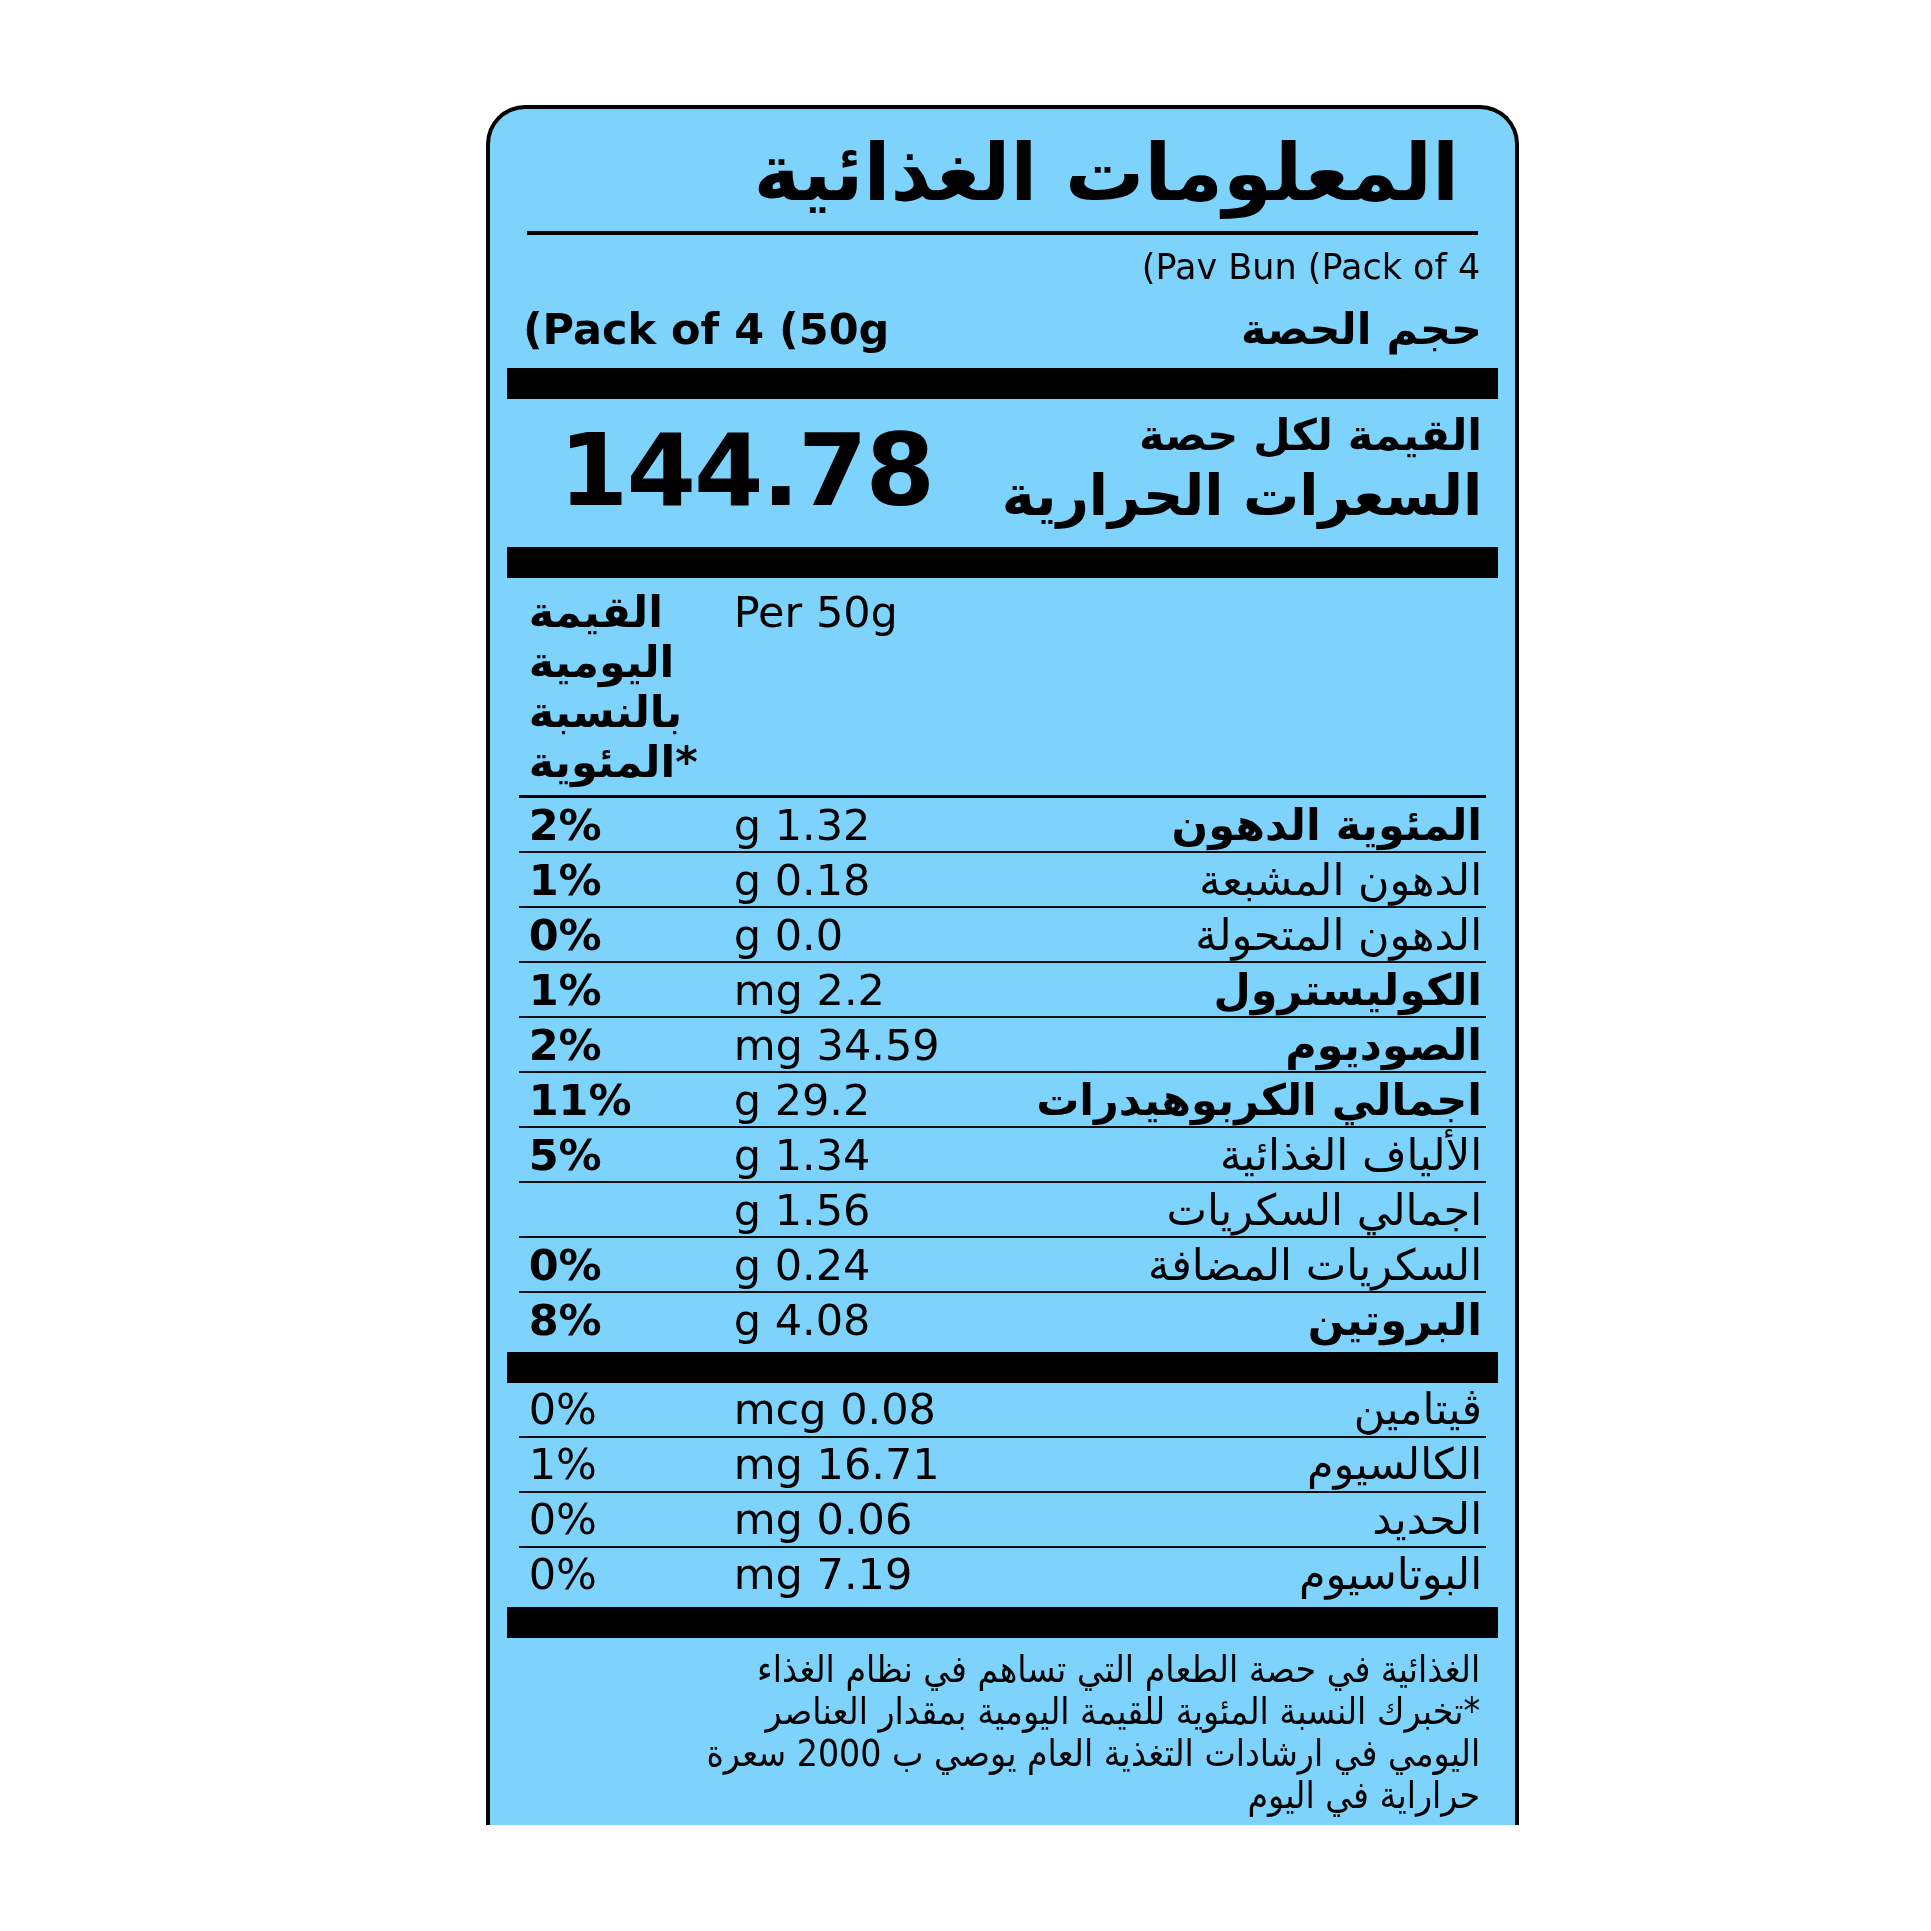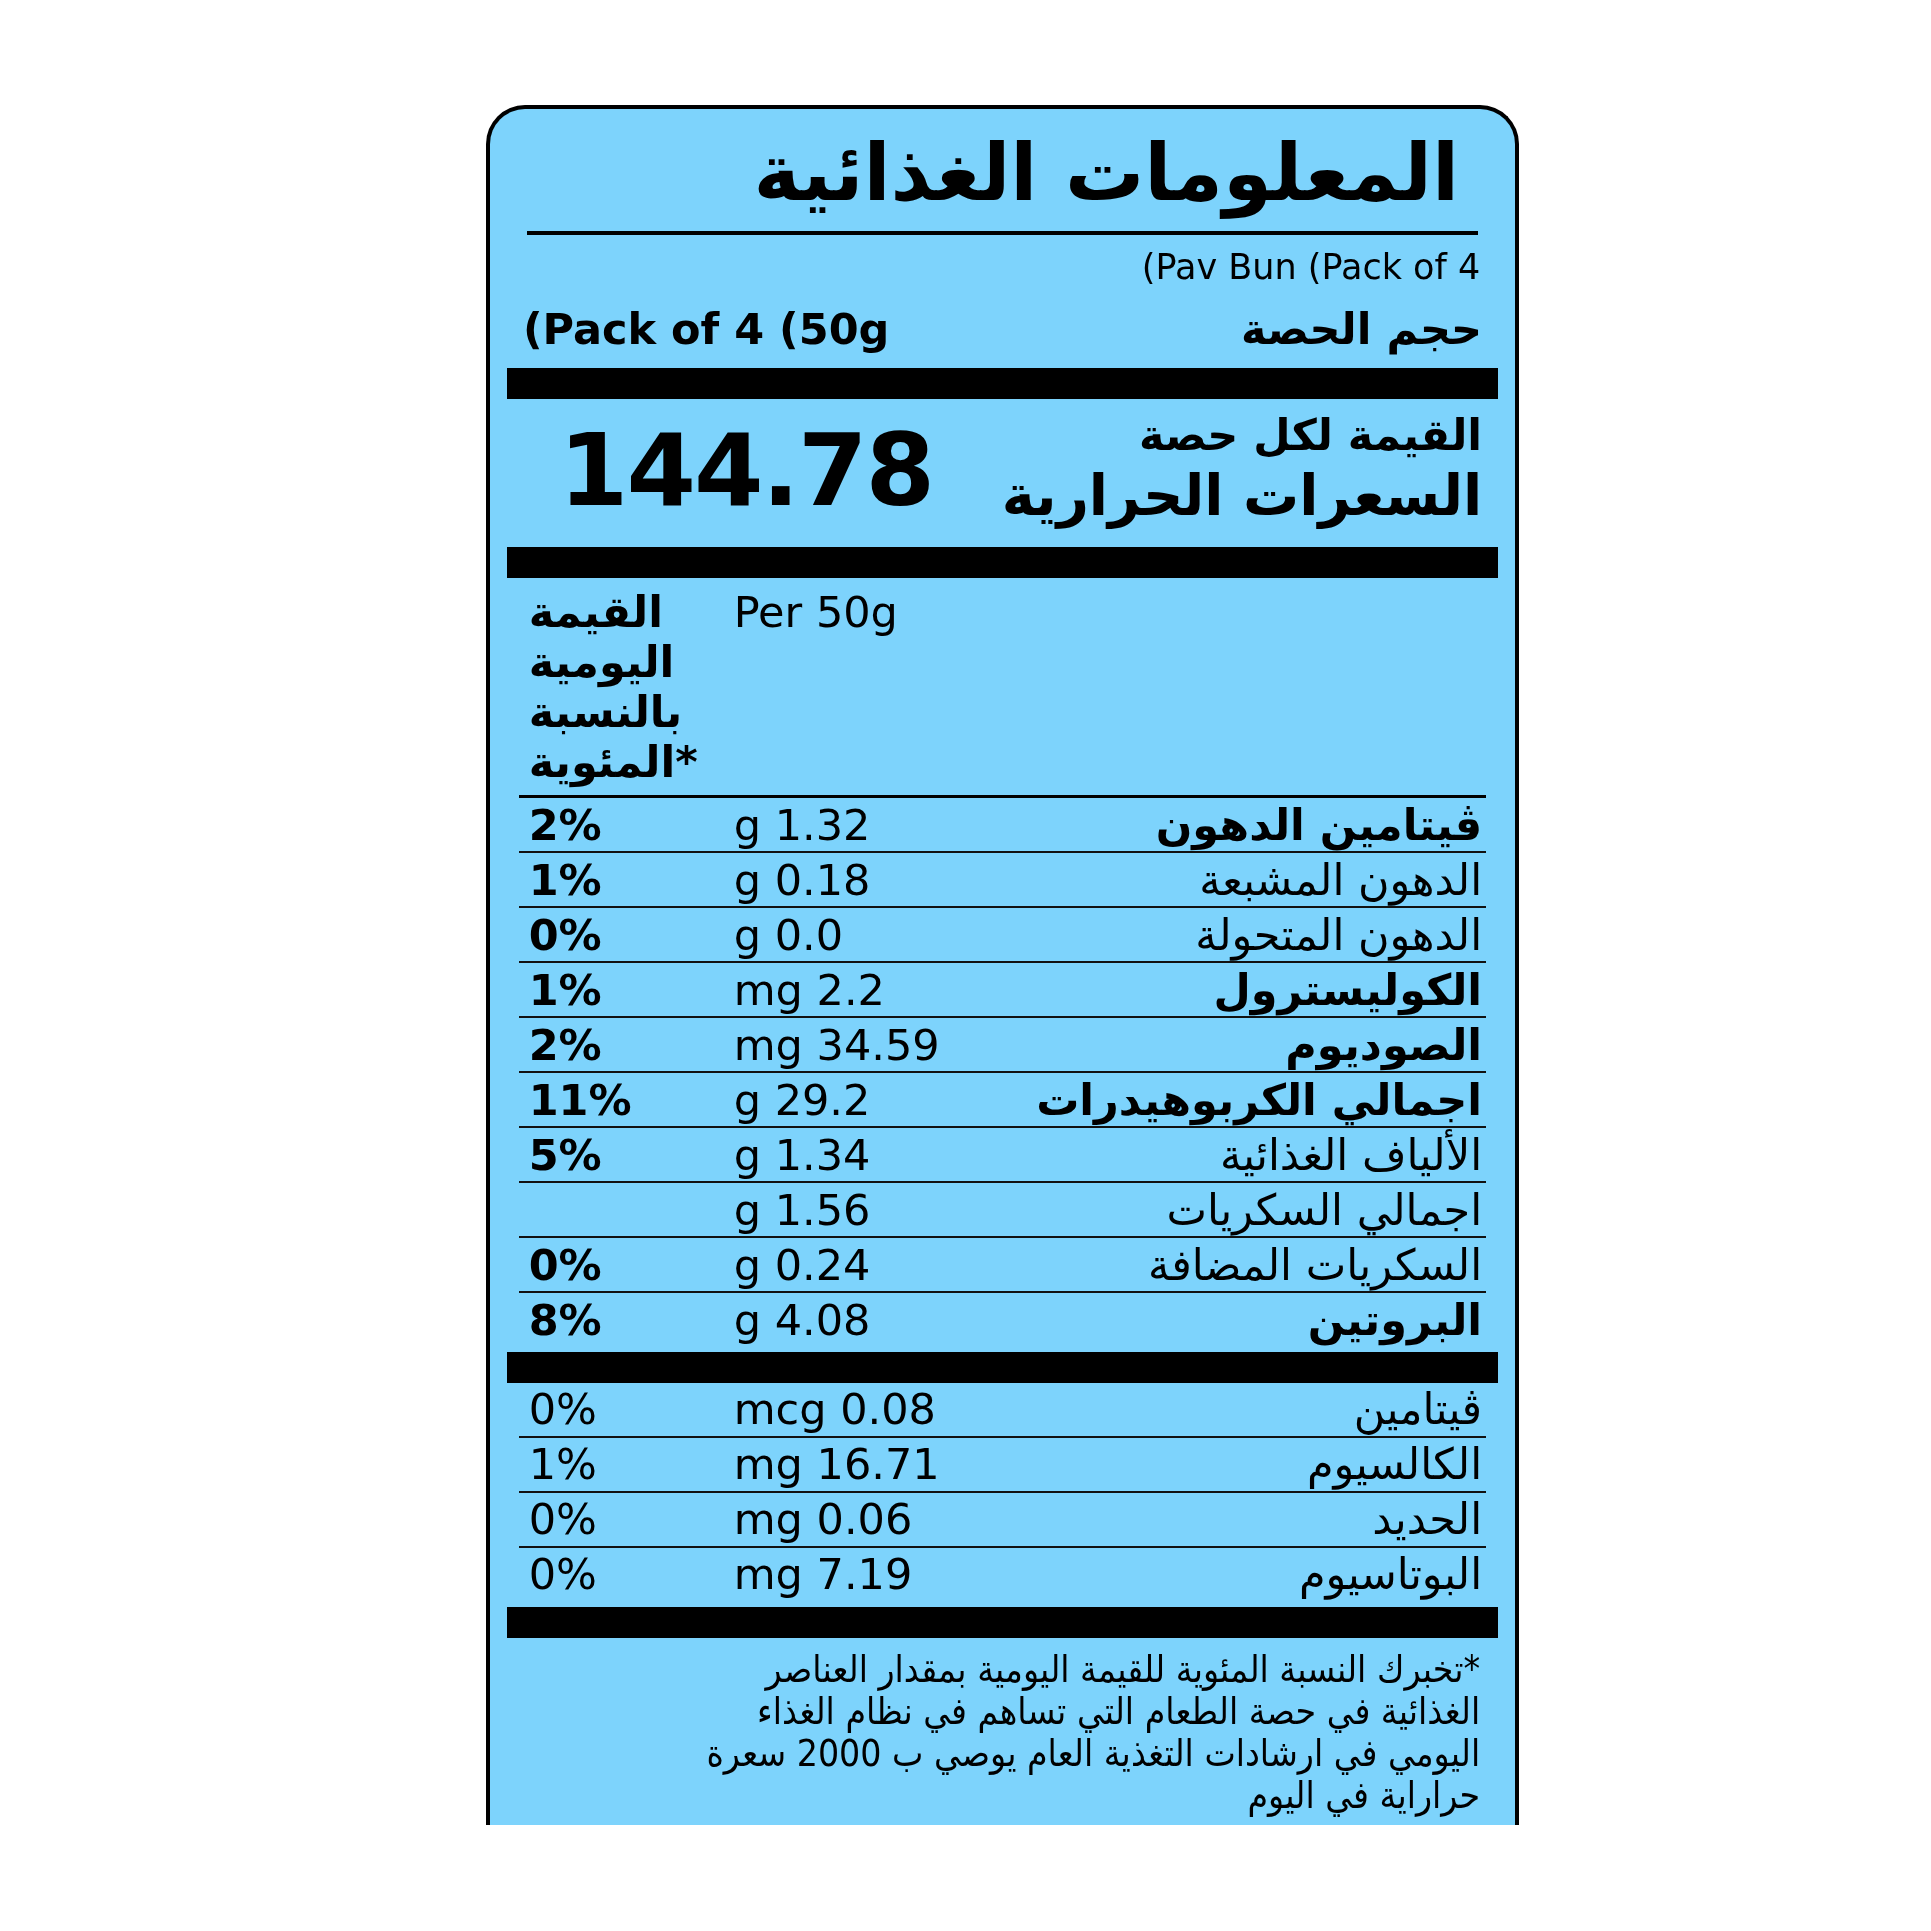--- a/index.html
+++ b/index.html
@@ -90,21 +90,21 @@
     <div class="col-dv">
         <div>القيمة</div>
         <div>اليومية</div>
         <div>بالنسبة</div>
         <div>المئوية*</div>
       </div>
   </div>
 
   <div class="rows macro">
       <div class="row bold">
-        <div class="n">ڤيتامين الدهون</div>
+        <div class="n">المئوية الدهون</div>
         <div class="a">g 1.32</div>
         <div class="d">2%</div>
       </div>
       <div class="row">
         <div class="n">الدهون المشبعة</div>
         <div class="a">g 0.18</div>
         <div class="d">1%</div>
       </div>
       <div class="row">
         <div class="n">الدهون المتحولة</div>
@@ -169,20 +169,20 @@
       <div class="row">
         <div class="n">البوتاسيوم</div>
         <div class="a">mg 7.19</div>
         <div class="d">0%</div>
       </div>
     </div>
 
   <div class="bar"></div>
 
   <div class="footnote">
+      <div class="fl">الغذائية في حصة الطعام التي تساهم في نظام الغذاء</div>
       <div class="fl">*تخبرك النسبة المئوية للقيمة اليومية بمقدار العناصر</div>
-      <div class="fl">الغذائية في حصة الطعام التي تساهم في نظام الغذاء</div>
       <div class="fl">اليومي في ارشادات التغذية العام يوصي ب 2000 سعرة</div>
       <div class="fl">حراراية في اليوم</div>
     </div>
 
 </div>
 
 
 </body></html>

